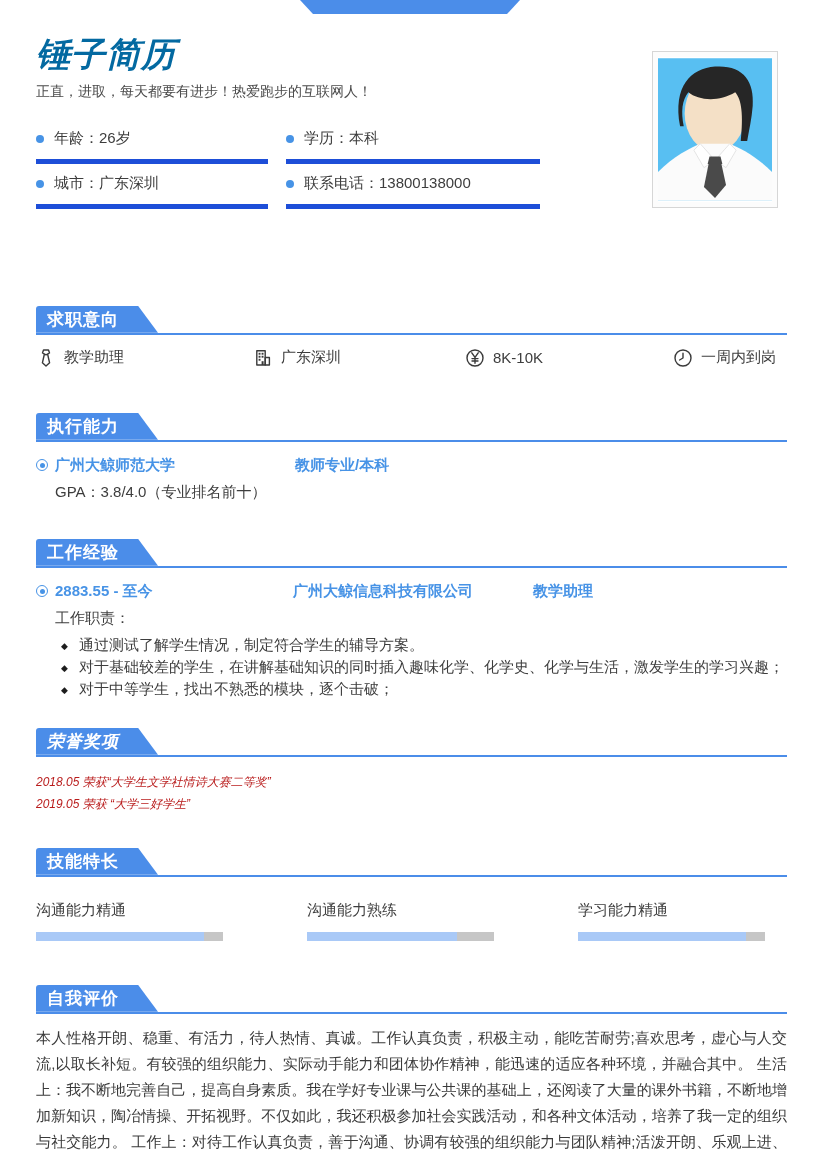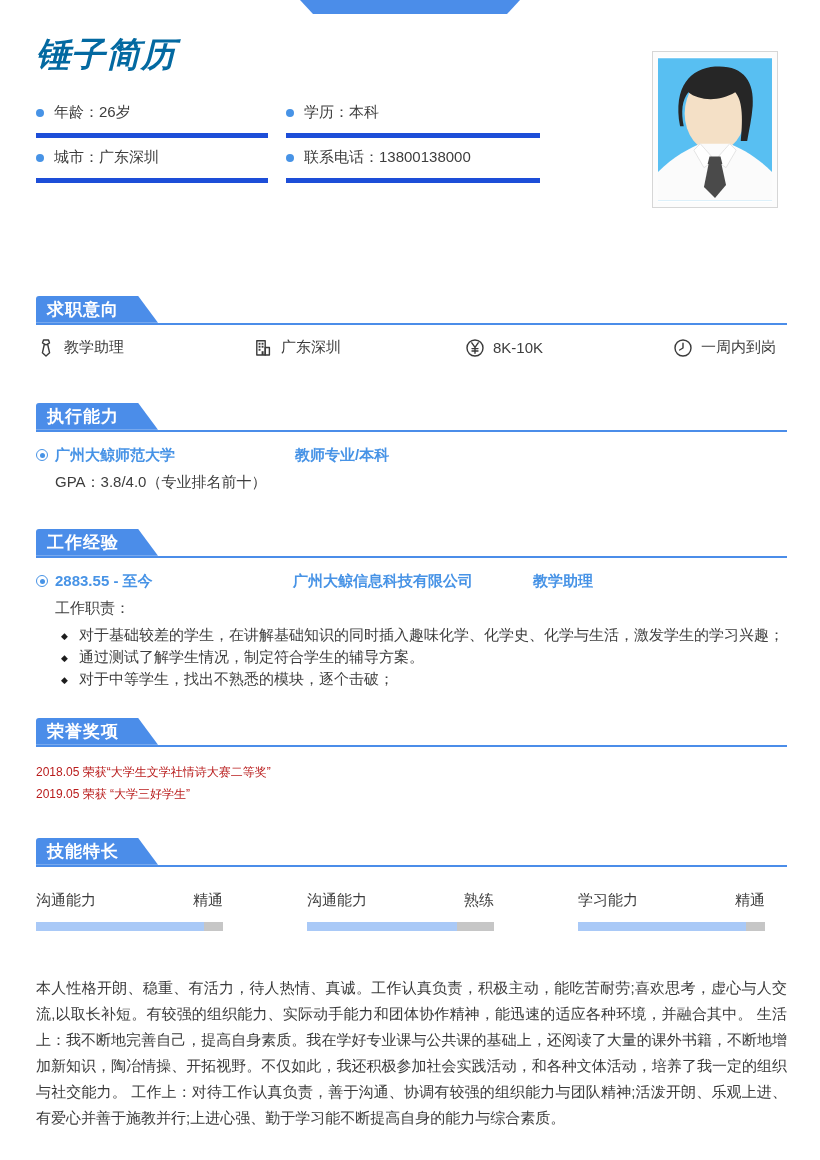--- a/index.html
+++ b/index.html
@@ -55,38 +55,39 @@
   .duties li { position:relative; padding-left:24px; line-height:22px; font-size:15px; color:#3d3d3d; }
   .duties li::before { content:"◆"; position:absolute; left:6px; top:1px; font-size:9px; color:#1d1d1d; }
 
   
   .honors { margin-top:14px; }
   .honor-line { font-size:12px; line-height:22px; color:#b91c1c; }
 
   
   .skills-row { display:flex; gap:84px; margin-top:24px; }
   .skill { width:187px; }
-  .skill-head { display:flex; justify-content:space-between; align-items:baseline; font-size:15px; color:#3d3d3d; }
+  .skill-head { display:flex; align-items:baseline; font-size:15px; color:#3d3d3d; }
   .skill-bar { margin-top:12px; height:9px; background:var(--bar-gray); }
   .skill-fill { height:100%; background:var(--bar-blue); }
 
   
   .eval-text { margin-top:11px; font-size:15px; line-height:26px; color:#3a3a3a; text-align:justify; }
 
-  .mt-s1{margin-top:68px;} .mt-s2{margin-top:45px;} .mt-s3{margin-top:37px;}
-  .mt-s4{margin-top:28px;} .mt-s5{margin-top:33px;} .mt-s6{margin-top:44px;}
+  .mt-s1{margin-top:52px;} .mt-s2{margin-top:45px;} .mt-s3{margin-top:37px;}
+  .mt-s4{margin-top:28px;font-style:italic;} .mt-s5{margin-top:33px;} .mt-s6{margin-top:44px;}
 </style>
 </head>
 <body>
 
 <div class="page">
   <div class="ribbon"></div>
 
   <div class="header">
     <div class="title">锤子简历</div>
+    <div class="subtitle">正直，进取，每天都要有进步！热爱跑步的互联网人！</div>
 
     <div class="info-grid">
       <div class="info-cell">
         <span class="dot"></span>
         <span>年龄：26岁</span>
       </div>
       <div class="info-cell">
         <span class="dot"></span>
         <span>学历：本科</span>
       </div>
@@ -183,22 +184,22 @@
       <span class="banner">工作经验</span>
     </div>
     <div class="entry-row">
       <span class="ring"></span>
       <span class="col-date">2883.55 - 至今</span>
       <span class="col-mid">广州大鲸信息科技有限公司</span>
       <span>教学助理</span>
     </div>
     <div class="plain indent duty-label">工作职责：</div>
     <ul class="duties">
+      <li>通过测试了解学生情况，制定符合学生的辅导方案。</li>
       <li>对于基础较差的学生，在讲解基础知识的同时插入趣味化学、化学史、化学与生活，激发学生的学习兴趣；</li>
-      <li>通过测试了解学生情况，制定符合学生的辅导方案。</li>
       <li>对于中等学生，找出不熟悉的模块，逐个击破；</li>
     </ul>
   </section>
 
   <section class="mt-s4">
     <div class="sec-head">
       <span class="banner">荣誉奖项</span>
     </div>
     <div class="honors">
       <div class="honor-line">2018.05 荣获“大学生文学社情诗大赛二等奖”</div>
@@ -235,15 +236,18 @@
           <span>精通</span>
         </div>
         <div class="skill-bar">
           <div class="skill-fill" style="width: 90%;"></div>
         </div>
       </div>
     </div>
   </section>
 
   <section class="mt-s6">
+    <div class="sec-head">
+      <span class="banner">自我评价</span>
+    </div>
     <p class="eval-text">本人性格开朗、稳重、有活力，待人热情、真诚。工作认真负责，积极主动，能吃苦耐劳;喜欢思考，虚心与人交流,以取长补短。有较强的组织能力、实际动手能力和团体协作精神，能迅速的适应各种环境，并融合其中。 生活上：我不断地完善自己，提高自身素质。我在学好专业课与公共课的基础上，还阅读了大量的课外书籍，不断地增加新知识，陶冶情操、开拓视野。不仅如此，我还积极参加社会实践活动，和各种文体活动，培养了我一定的组织与社交能力。 工作上：对待工作认真负责，善于沟通、协调有较强的组织能力与团队精神;活泼开朗、乐观上进、有爱心并善于施教并行;上进心强、勤于学习能不断提高自身的能力与综合素质。</p>
   </section>
 </div>
 
 </body></html>

